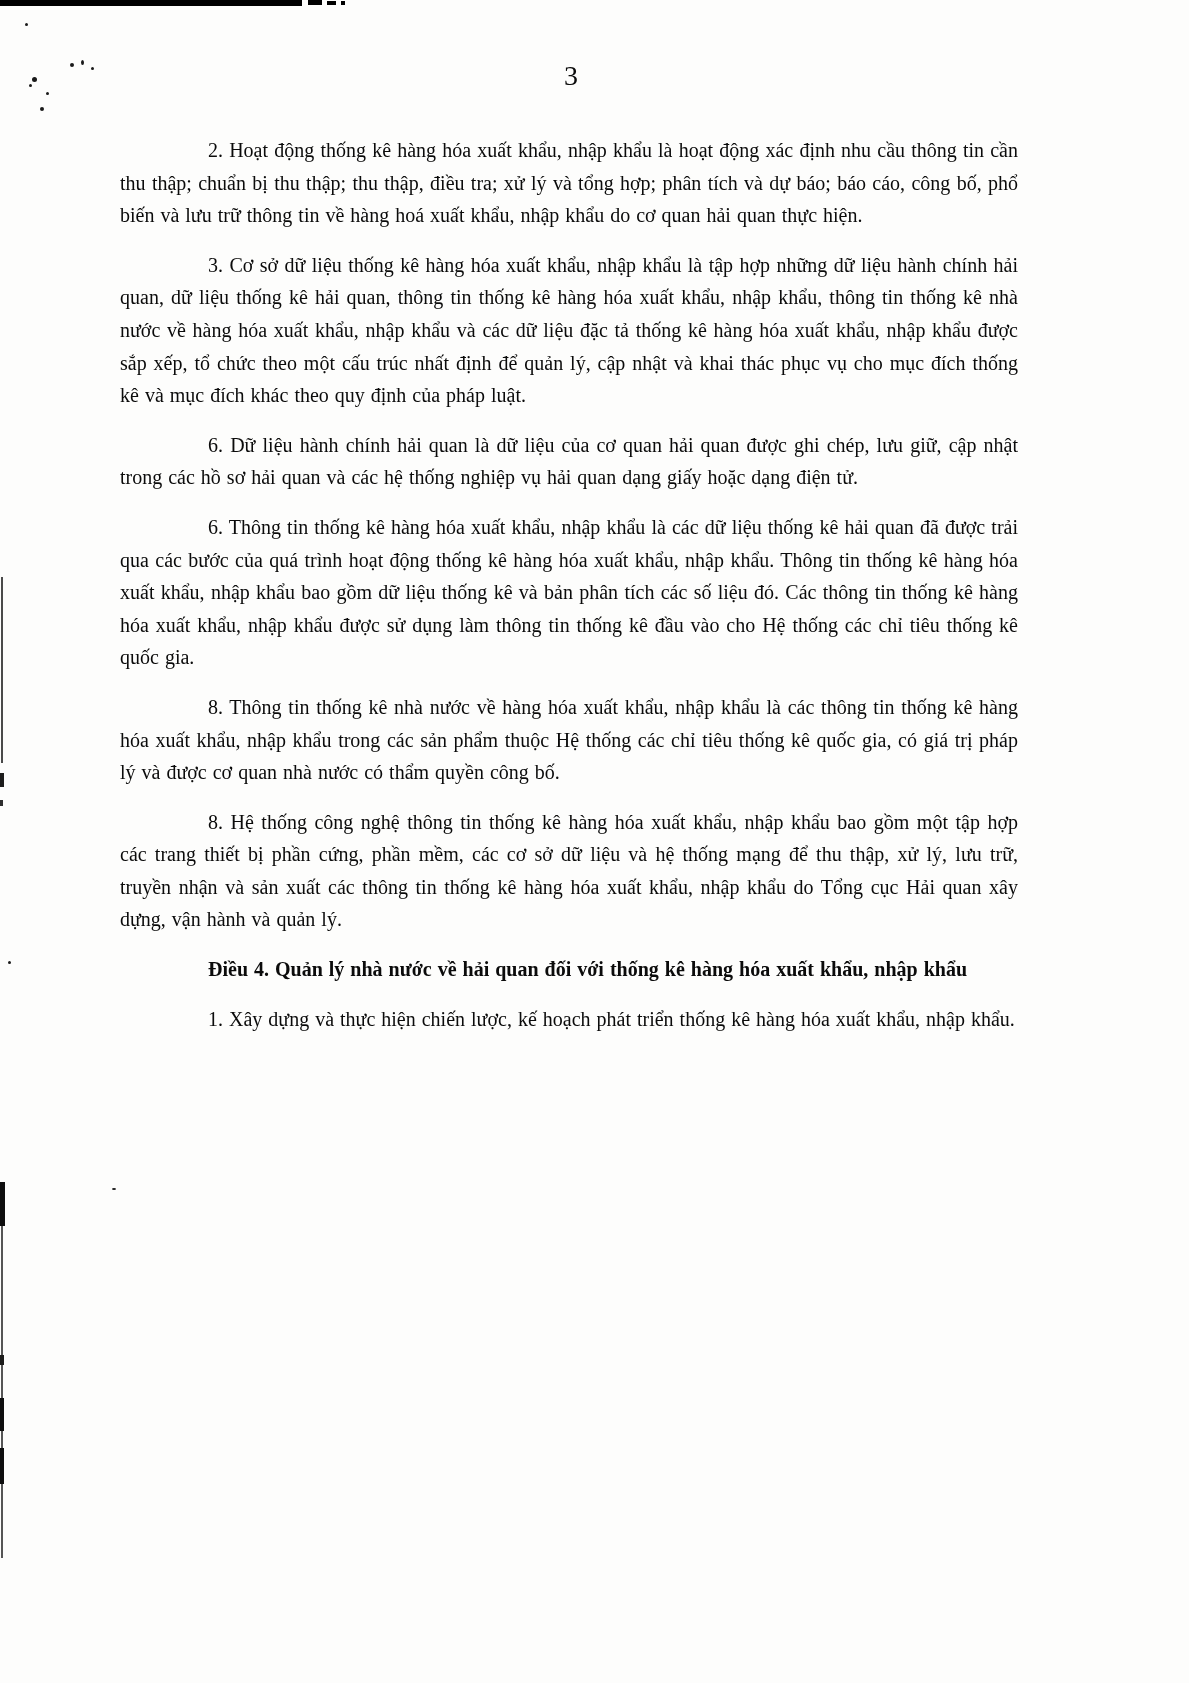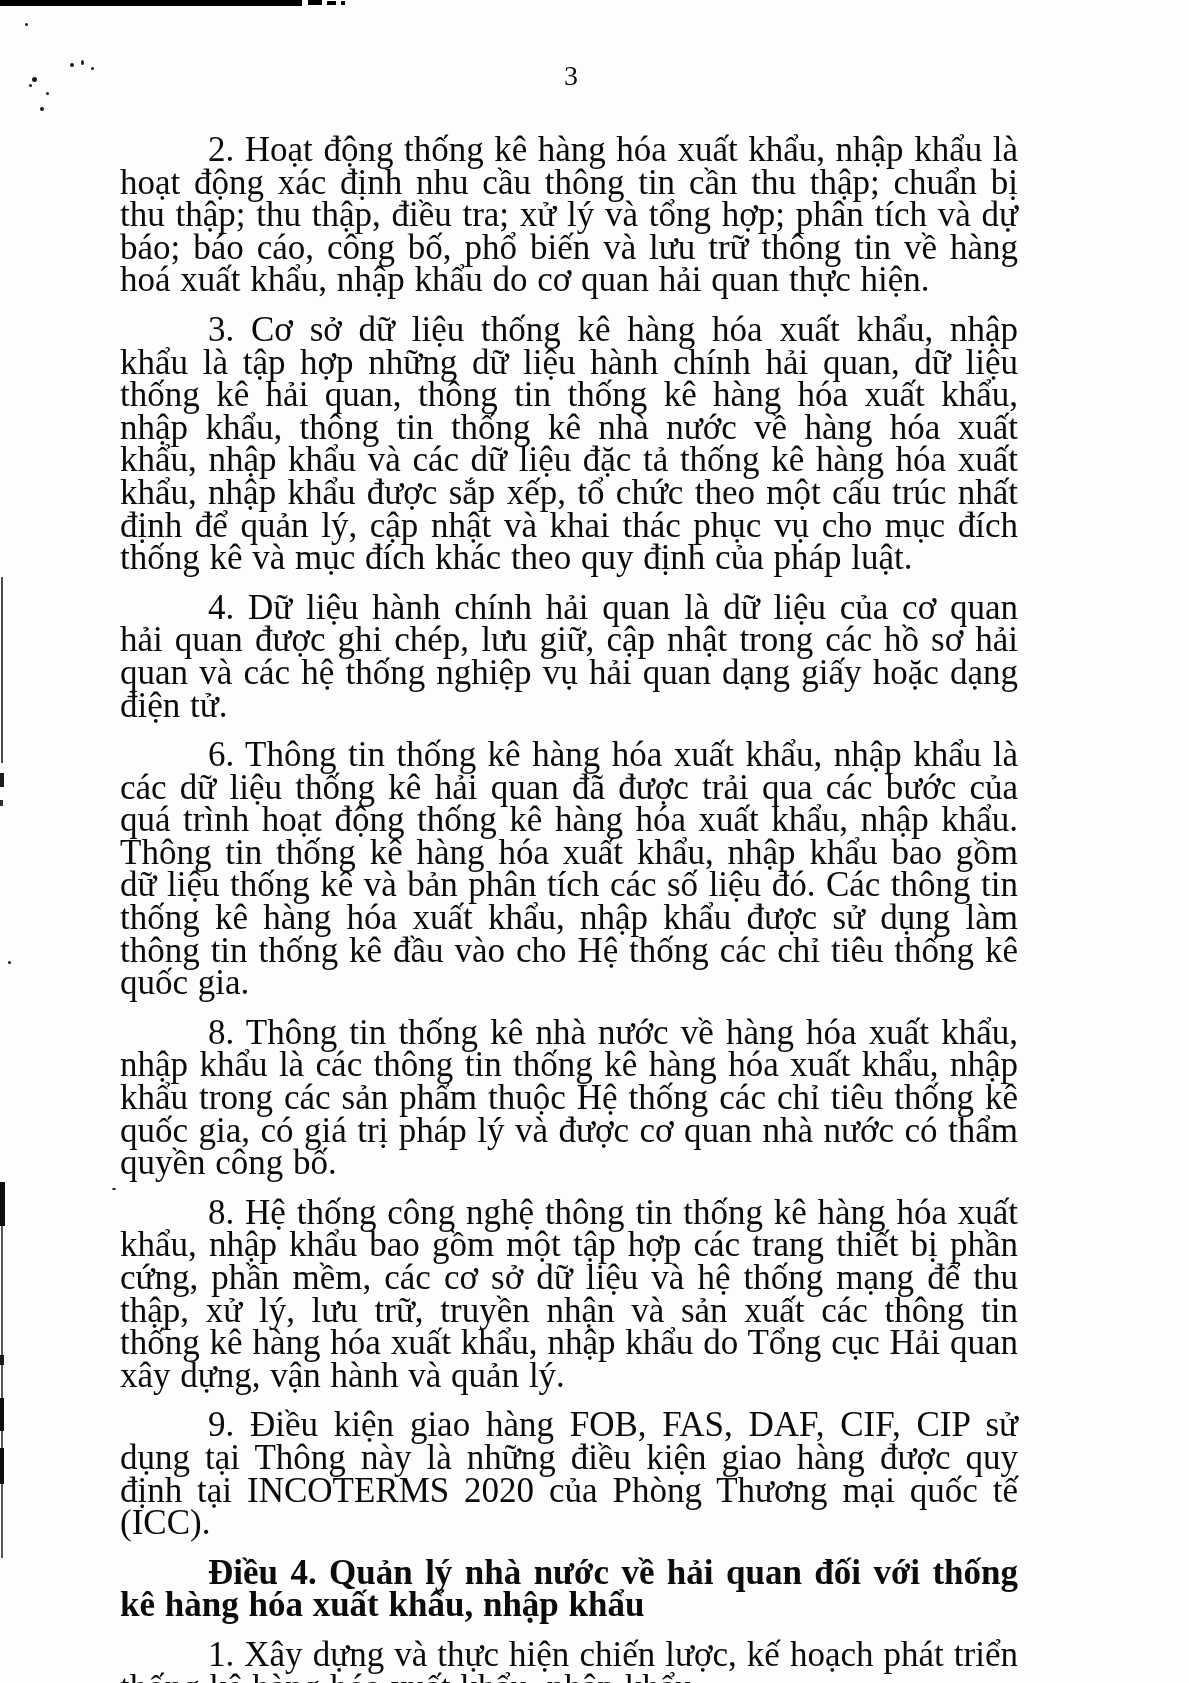--- a/index.html
+++ b/index.html
@@ -47,21 +47,21 @@
     padding: 60px 167px 0 120px; 
   }
   .page-number {
     text-align: center;
     font-size: 28px;
     line-height: 32px;
     margin: 0 0 42px 0;
   }
   .body-text p {
     margin: 0 4px 17px 0;
-    font-size: 35px;
+    font-size: 20px;
     line-height: 32.6px;
     text-align: justify;
     text-indent: 88px;
     word-spacing: 1px;
   }
   .body-text p.article-heading {
     font-weight: bold;
     margin-top: 14px;
   }
 </style>
@@ -92,23 +92,22 @@
   <div class="edge edge-mark-4"></div>
   <div class="edge edge-mark-5"></div>
   <div class="edge edge-mark-6"></div>
 
   <div class="sheet-inner">
     <div class="page-number">3</div>
 
     <div class="body-text">
       <p>2. Hoạt động thống kê hàng hóa xuất khẩu, nhập khẩu là hoạt động xác định nhu cầu thông tin cần thu thập; chuẩn bị thu thập; thu thập, điều tra; xử lý và tổng hợp; phân tích và dự báo; báo cáo, công bố, phổ biến và lưu trữ thông tin về hàng hoá xuất khẩu, nhập khẩu do cơ quan hải quan thực hiện.</p>
       <p>3. Cơ sở dữ liệu thống kê hàng hóa xuất khẩu, nhập khẩu là tập hợp những dữ liệu hành chính hải quan, dữ liệu thống kê hải quan, thông tin thống kê hàng hóa xuất khẩu, nhập khẩu, thông tin thống kê nhà nước về hàng hóa xuất khẩu, nhập khẩu và các dữ liệu đặc tả thống kê hàng hóa xuất khẩu, nhập khẩu được sắp xếp, tổ chức theo một cấu trúc nhất định để quản lý, cập nhật và khai thác phục vụ cho mục đích thống kê và mục đích khác theo quy định của pháp luật.</p>
-      <p>4. Dữ liệu hành chính hải quan là dữ liệu của cơ quan hải quan được ghi chép, lưu giữ, cập nhật trong các hồ sơ hải quan và các hệ thống nghiệp vụ hải quan dạng giấy hoặc dạng điện tử.</p>
+      <p>6. Dữ liệu hành chính hải quan là dữ liệu của cơ quan hải quan được ghi chép, lưu giữ, cập nhật trong các hồ sơ hải quan và các hệ thống nghiệp vụ hải quan dạng giấy hoặc dạng điện tử.</p>
       <p>6. Thông tin thống kê hàng hóa xuất khẩu, nhập khẩu là các dữ liệu thống kê hải quan đã được trải qua các bước của quá trình hoạt động thống kê hàng hóa xuất khẩu, nhập khẩu. Thông tin thống kê hàng hóa xuất khẩu, nhập khẩu bao gồm dữ liệu thống kê và bản phân tích các số liệu đó. Các thông tin thống kê hàng hóa xuất khẩu, nhập khẩu được sử dụng làm thông tin thống kê đầu vào cho Hệ thống các chỉ tiêu thống kê quốc gia.</p>
       <p>8. Thông tin thống kê nhà nước về hàng hóa xuất khẩu, nhập khẩu là các thông tin thống kê hàng hóa xuất khẩu, nhập khẩu trong các sản phẩm thuộc Hệ thống các chỉ tiêu thống kê quốc gia, có giá trị pháp lý và được cơ quan nhà nước có thẩm quyền công bố.</p>
       <p>8. Hệ thống công nghệ thông tin thống kê hàng hóa xuất khẩu, nhập khẩu bao gồm một tập hợp các trang thiết bị phần cứng, phần mềm, các cơ sở dữ liệu và hệ thống mạng để thu thập, xử lý, lưu trữ, truyền nhận và sản xuất các thông tin thống kê hàng hóa xuất khẩu, nhập khẩu do Tổng cục Hải quan xây dựng, vận hành và quản lý.</p>
-      <p>9. Điều kiện giao hàng FOB, FAS, DAF, CIF, CIP sử dụng tại Thông này là những điều kiện giao hàng được quy định tại INCOTERMS 2020 của Phòng Thương mại quốc tế (ICC).</p>
       <p class="article-heading">Điều 4. Quản lý nhà nước về hải quan đối với thống kê hàng hóa xuất khẩu, nhập khẩu</p>
       <p>1. Xây dựng và thực hiện chiến lược, kế hoạch phát triển thống kê hàng hóa xuất khẩu, nhập khẩu.</p>
     </div>
   </div>
 
 </div>
 
 </body></html>

